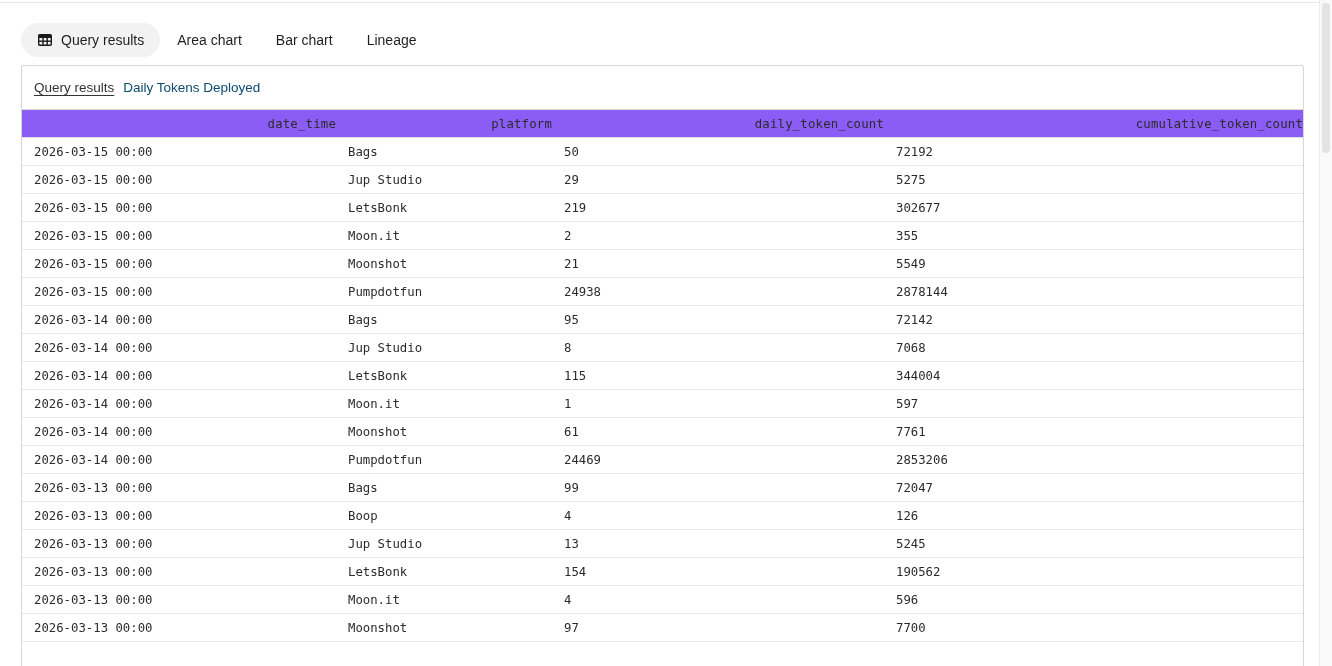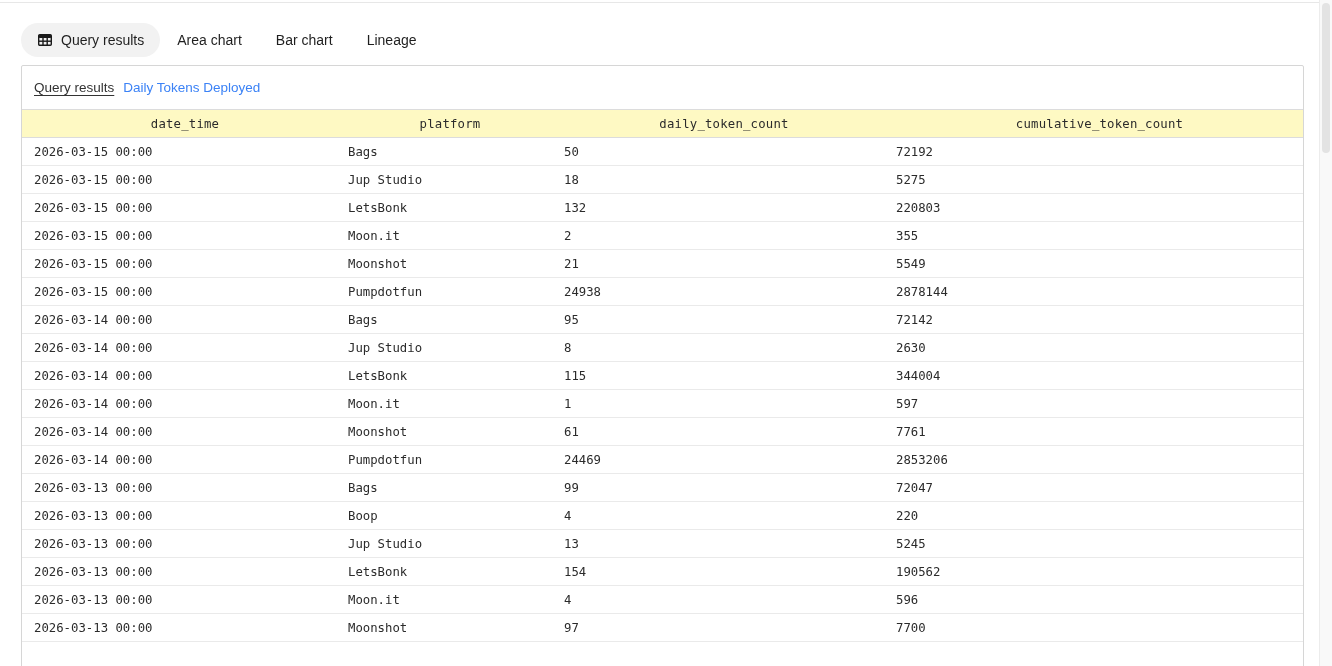--- a/index.html
+++ b/index.html
@@ -51,37 +51,37 @@
     padding: 0 12px;
     gap: 9px;
   }
   .panel-title {
     font-size: 13.5px; color: #333333;
     text-decoration: underline;
     text-underline-offset: 3px;
     cursor: pointer;
   }
   .panel-subtitle {
-    font-size: 13.5px; color: #3b82f6;
+    font-size: 13.5px; color: #0c4a6e;
   }
   
   table {
     width: 100%;
     border-collapse: collapse;
     table-layout: fixed;
     font-family: "DejaVu Sans Mono", monospace;
     font-size: 12.3px;
     color: #2b2b2b;
   }
   thead th {
     height: 28px;
-    background: #fef9c3;
+    background: #8b5cf6;
     border-top: 1px solid #dcdcdc;
     border-bottom: 1px solid #dcdcdc;
-    text-align: center;
+    text-align: right;
     font-weight: normal;
     padding: 0 0 0 12px;
     letter-spacing: 0.2px;
   }
   tbody td {
     height: 28px;
     border-bottom: 1px solid #eaeaea;
     padding: 0 0 0 12px;
     white-space: nowrap;
     overflow: hidden;
@@ -156,28 +156,28 @@
       <tbody>
           <tr>
             <td>2026-03-15 00:00</td>
             <td>Bags</td>
             <td>50</td>
             <td>72192</td>
           </tr>
           <tr>
             <td>2026-03-15 00:00</td>
             <td>Jup Studio</td>
-            <td>18</td>
+            <td>29</td>
             <td>5275</td>
           </tr>
           <tr>
             <td>2026-03-15 00:00</td>
             <td>LetsBonk</td>
-            <td>132</td>
-            <td>220803</td>
+            <td>219</td>
+            <td>302677</td>
           </tr>
           <tr>
             <td>2026-03-15 00:00</td>
             <td>Moon.it</td>
             <td>2</td>
             <td>355</td>
           </tr>
           <tr>
             <td>2026-03-15 00:00</td>
             <td>Moonshot</td>
@@ -193,21 +193,21 @@
           <tr>
             <td>2026-03-14 00:00</td>
             <td>Bags</td>
             <td>95</td>
             <td>72142</td>
           </tr>
           <tr>
             <td>2026-03-14 00:00</td>
             <td>Jup Studio</td>
             <td>8</td>
-            <td>2630</td>
+            <td>7068</td>
           </tr>
           <tr>
             <td>2026-03-14 00:00</td>
             <td>LetsBonk</td>
             <td>115</td>
             <td>344004</td>
           </tr>
           <tr>
             <td>2026-03-14 00:00</td>
             <td>Moon.it</td>
@@ -229,21 +229,21 @@
           <tr>
             <td>2026-03-13 00:00</td>
             <td>Bags</td>
             <td>99</td>
             <td>72047</td>
           </tr>
           <tr>
             <td>2026-03-13 00:00</td>
             <td>Boop</td>
             <td>4</td>
-            <td>220</td>
+            <td>126</td>
           </tr>
           <tr>
             <td>2026-03-13 00:00</td>
             <td>Jup Studio</td>
             <td>13</td>
             <td>5245</td>
           </tr>
           <tr>
             <td>2026-03-13 00:00</td>
             <td>LetsBonk</td>

